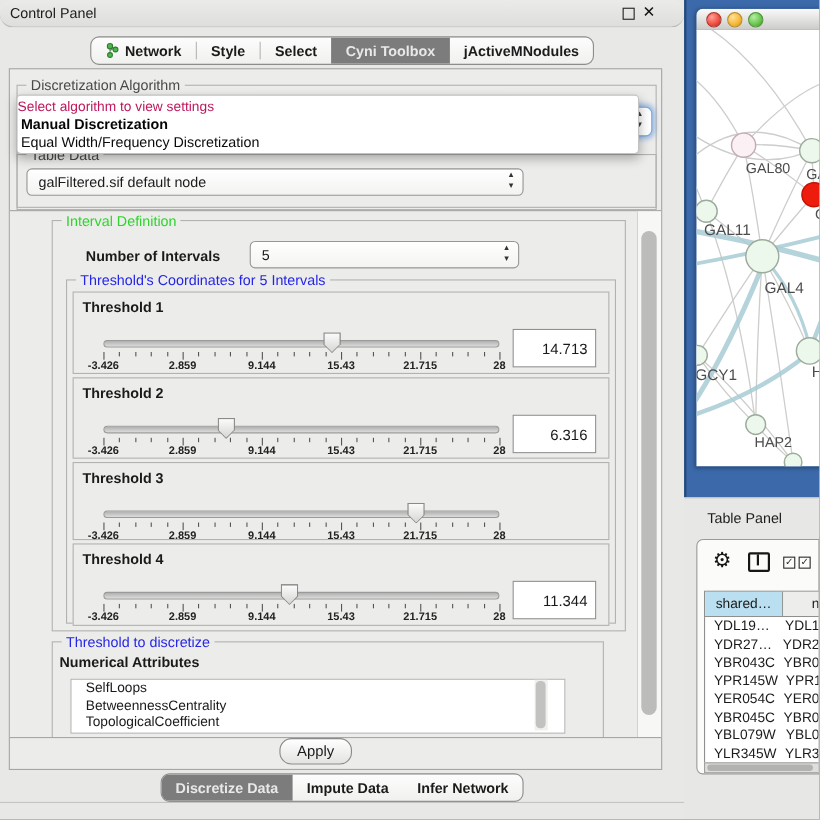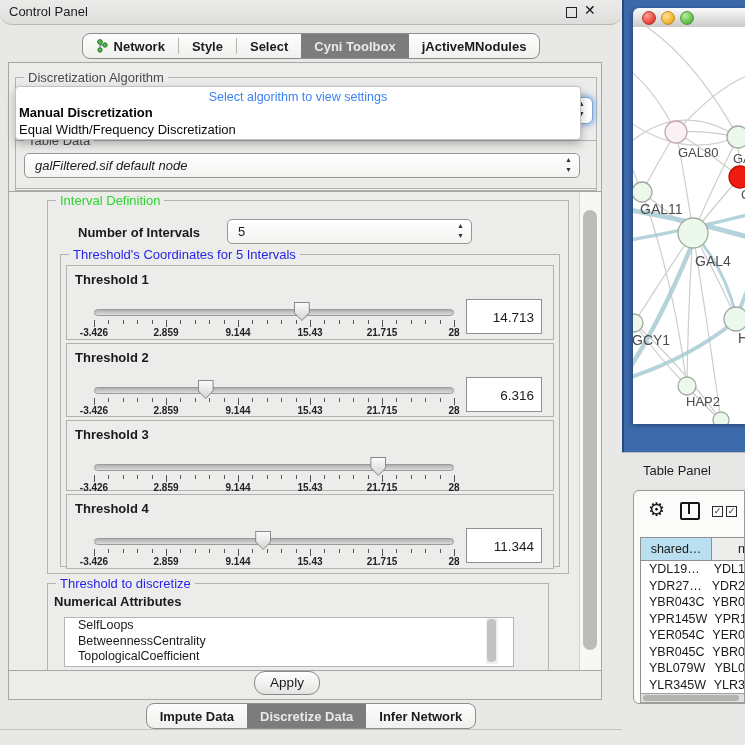--- a/index.html
+++ b/index.html
@@ -32,21 +32,21 @@
 
   .combo{position:absolute;background:linear-gradient(#ffffff,#f3f3f1);border:1px solid #979795;border-radius:5px;
          font-size:13px;line-height:23px;padding-left:10px;box-sizing:border-box;}
   .combo .spin{position:absolute;right:7px;top:1px;display:flex;flex-direction:column;line-height:10px;
                font-size:7px;color:#333;}
   #algo-combo{left:352px;top:34px;width:232px;height:27px;border:1.5px solid #7da7d9;border-radius:6px;
               box-shadow:0 0 5px 2px rgba(100,150,220,.6);background:#fff;}
 
   #popup{left:6px;top:23px;width:564px;height:52px;background:#ffffff;border:1px solid #c2c2c0;border-radius:4px;
          box-shadow:0 4px 10px rgba(0,0,0,.28);z-index:20;}
-  #popup .hint{position:absolute;left:0;top:3px;width:100%;text-align:center;font-size:12.5px;color:#3b82f6;}
+  #popup .hint{position:absolute;left:0;top:3px;width:100%;text-align:left;font-size:12.5px;color:#be185d;}
   #popup .opt1{position:absolute;left:3px;top:18px;font-size:13px;font-weight:bold;color:#050505;}
   #popup .opt2{position:absolute;left:3px;top:35px;font-size:13px;color:#0a0a0a;}
 
   #scrollpanel{left:0px;top:128px;width:592px;height:478px;border-top:1px solid #a6a6a4;border-bottom:1px solid #a6a6a4;
                background:#ececea;overflow:hidden;}
   #vscroll{position:absolute;right:0;top:0;width:21px;height:100%;background:#f7f7f5;border-left:1px solid #d2d2d0;}
   #vscroll .thumb{position:absolute;left:3px;top:18px;width:14px;height:440px;border-radius:7px;background:#bcbcba;}
 
   .bold13{font-weight:bold;font-size:13px;}
 
@@ -168,21 +168,21 @@
       </div>
 
       <div id="popup" class="abs">
         <div class="hint">Select algorithm to view settings</div>
         <div class="opt1">Manual Discretization</div>
         <div class="opt2">Equal Width/Frequency Discretization</div>
       </div>
 
       <div class="group" style="left:6px;top:77px;width:580px;height:47px;">
         <span class="group-title gt-gray">Table Data</span>
-        <div class="combo" style="left:8px;top:12px;width:556px;height:25px;font-style:italic;">
+        <div class="combo" style="left:8px;top:12px;width:452px;height:25px;">
           <span>galFiltered.sif default node</span>
           <span class="spin">
               <span>▲</span>
               <span>▼</span>
             </span>
         </div>
       </div>
 
       <div id="scrollpanel" class="abs">
 
@@ -396,25 +396,25 @@
         <div id="vscroll">
             <div class="thumb"></div>
           </div>
       </div>
 
       <div class="pushbtn" style="left:245px;top:608px;width:64px;height:22px;line-height:21px;">Apply</div>
     </div>
 
     <div class="abs" style="left:0;top:703px;width:622px;text-align:center;">
       <div class="tabbar" id="bottom-tabbar">
+          <div class="tab sel">
+            <span>Discretize Data</span>
+          </div>
           <div class="tab">
             <span>Impute Data</span>
-          </div>
-          <div class="tab sel">
-            <span>Discretize Data</span>
           </div>
           <div class="tab">
             <span>Infer Network</span>
           </div>
         </div>
     </div>
 
     <div id="bottom-line" class="abs"></div>
   </div>
 

